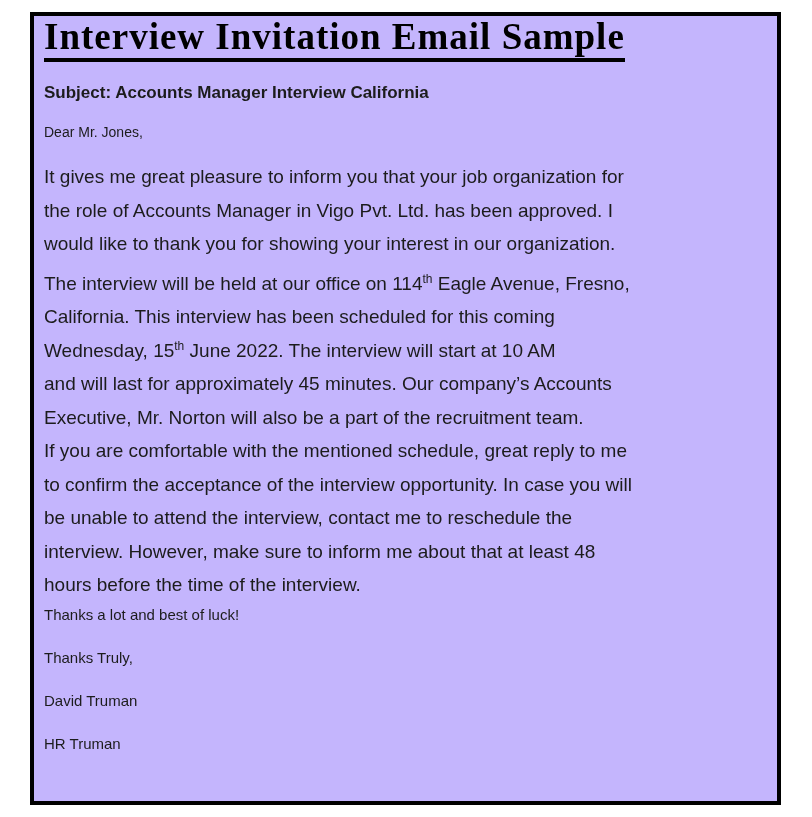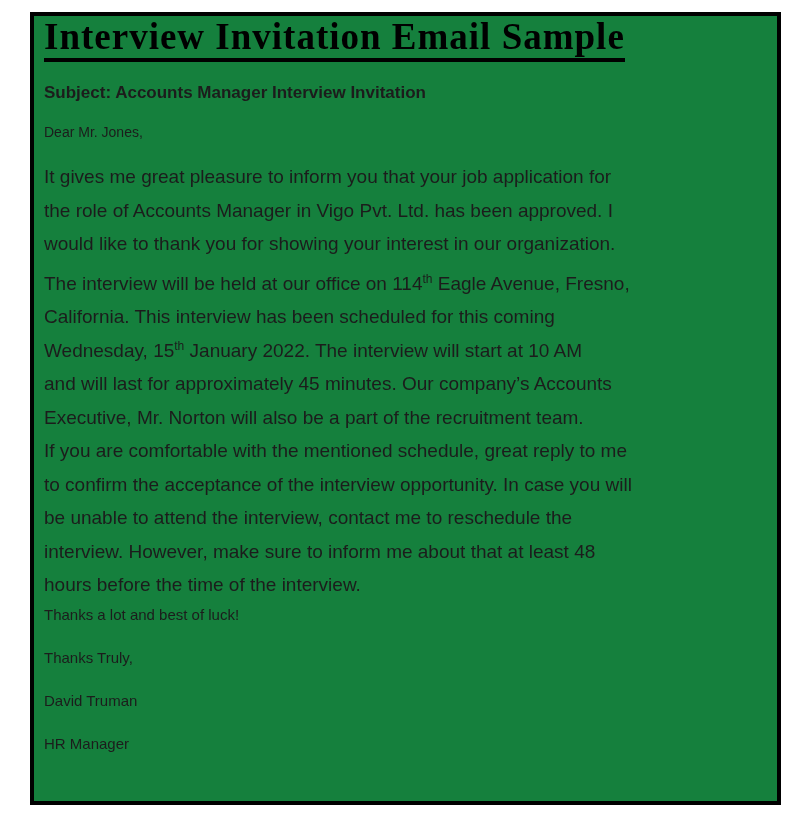--- a/index.html
+++ b/index.html
@@ -13,21 +13,21 @@
   }
   .doc {
     position: absolute;
     left: 30px;
     top: 12px;
     width: 751px;
     height: 793px;
     box-sizing: border-box;
     border: 4px solid #000000;
     padding: 2px 8px 0 10px;
-    background: #15803d;
+    background: #c4b5fd;
     color: #1c1c1c;
   }
   .title {
     margin: 0;
     font-family: "Liberation Serif", serif;
     font-weight: 700;
     font-size: 37px;
     line-height: 38px;
     letter-spacing: 1px;
     color: #000000;
@@ -72,47 +72,47 @@
   }
 </style>
 </head>
 <body>
 
 <div class="page">
   <div class="doc">
 
     <h1 class="title"><span class="title-text">Interview Invitation Email Sample</span></h1>
 
-    <p class="subject">Subject: Accounts Manager Interview Invitation</p>
+    <p class="subject">Subject: Accounts Manager Interview California</p>
 
     <p class="salutation">Dear Mr. Jones,</p>
 
     <div class="para para-first">
-        <div class="line"><span>It gives me great pleasure to inform you that your job application for</span></div>
+        <div class="line"><span>It gives me great pleasure to inform you that your job organization for</span></div>
         <div class="line"><span>the role of Accounts Manager in Vigo Pvt. Ltd. has been approved. I</span></div>
         <div class="line"><span>would like to thank you for showing your interest in our organization.</span></div>
       </div>
 
     <div class="para">
         <div class="line"><span>The interview will be held at our office on 114</span><sup>th</sup><span> Eagle Avenue, Fresno,</span></div>
         <div class="line"><span>California. This interview has been scheduled for this coming</span></div>
-        <div class="line"><span>Wednesday, 15</span><sup>th</sup><span> January 2022. The interview will start at 10 AM</span></div>
+        <div class="line"><span>Wednesday, 15</span><sup>th</sup><span> June 2022. The interview will start at 10 AM</span></div>
         <div class="line"><span>and will last for approximately 45 minutes. Our company’s Accounts</span></div>
         <div class="line"><span>Executive, Mr. Norton will also be a part of the recruitment team.</span></div>
       </div>
 
     <div class="para para-last">
         <div class="line"><span>If you are comfortable with the mentioned schedule, great reply to me</span></div>
         <div class="line"><span>to confirm the acceptance of the interview opportunity. In case you will</span></div>
         <div class="line"><span>be unable to attend the interview, contact me to reschedule the</span></div>
         <div class="line"><span>interview. However, make sure to inform me about that at least 48</span></div>
         <div class="line"><span>hours before the time of the interview.</span></div>
       </div>
 
     <div class="closing">
       <p>Thanks a lot and best of luck!</p>
       <p>Thanks Truly,</p>
       <p>David Truman</p>
-      <p>HR Manager</p>
+      <p>HR Truman</p>
     </div>
 
   </div>
 </div>
 
 </body></html>

